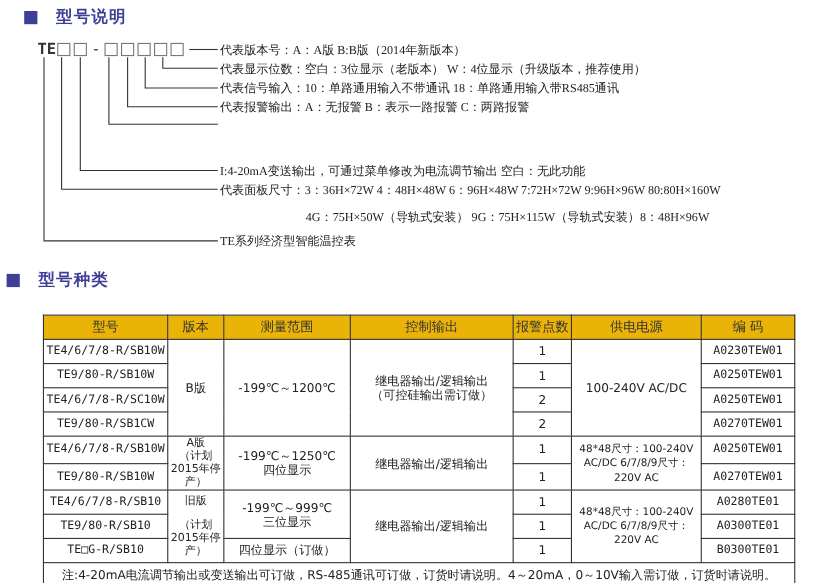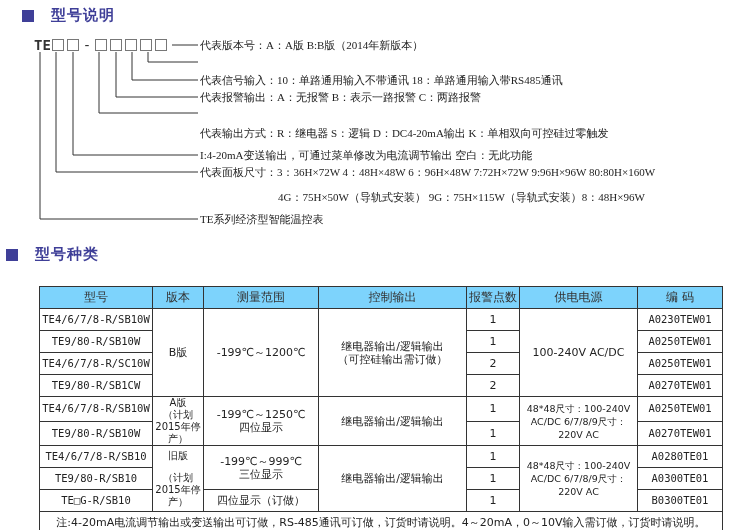--- a/index.html
+++ b/index.html
@@ -18,21 +18,21 @@
   .dash { margin:0 2px; font-weight:normal; }
   .desc { position:absolute; left:200px; font-size:11px; color:#222; white-space:nowrap;
           font-family:Liberation Serif, serif; letter-spacing:0; }
   svg.lines { position:absolute; left:0; top:0; }
 
   
   table.types { position:absolute; left:39px; top:286px; width:683px; border-collapse:collapse;
                 font-size:11px; table-layout:fixed; }
   table.types th, table.types td { border:1px solid #333; padding:0; text-align:center; vertical-align:middle;
                  height:21px; line-height:13px; }
-  table.types th { background:#7dd3fc; font-weight:normal; font-size:12px; color:#333; }
+  table.types th { background:#eab308; font-weight:normal; font-size:12px; color:#333; }
   td.model { text-align:left; padding-left:3px; font-family:"DejaVu Sans Mono","Liberation Mono",monospace; font-size:10.5px; }
   td.code { font-family:"DejaVu Sans Mono","Liberation Mono",monospace; font-size:10.5px; }
   td.small { font-size:9.5px; line-height:10px; text-align:left; padding-left:3px; }
   td.note { text-align:left; padding-left:3px; font-size:11px; }
   .ver-note { font-size:10px; line-height:12px; display:block; }
 </style>
 </head>
 <body>
 
 <div class="section-title" style="top:6px;padding-left:16px;">
@@ -68,23 +68,23 @@
 
       <polyline points="73,52 73,155 198,155"></polyline>
 
       <polyline points="56,52 56,172 198,172"></polyline>
 
       <polyline points="40,52 40,219 198,219"></polyline>
     </g>
   </svg>
 
   <div class="desc" style="top:38px;">代表版本号：A：A版  B:B版（2014年新版本）</div>
+  <div class="desc" style="top:55px;">代表显示位数：空白：3位显示（老版本）  W：4位显示（升级版本，推荐使用）</div>
   <div class="desc" style="top:73px;">代表信号输入：10：单路通用输入不带通讯  18：单路通用输入带RS485通讯</div>
   <div class="desc" style="top:90px;">代表报警输出：A：无报警  B：表示一路报警  C：两路报警</div>
-  <div class="desc" style="top:126px;">代表输出方式：R：继电器  S：逻辑  D：DC4-20mA输出  K：单相双向可控硅过零触发</div>
   <div class="desc" style="top:148px;">I:4-20mA变送输出，可通过菜单修改为电流调节输出    空白：无此功能</div>
   <div class="desc" style="top:165px;">代表面板尺寸：3：36H×72W 4：48H×48W 6：96H×48W 7:72H×72W 9:96H×96W  80:80H×160W</div>
   <div class="desc" style="top:190px; left:278px;">4G：75H×50W（导轨式安装） 9G：75H×115W（导轨式安装）8：48H×96W</div>
   <div class="desc" style="top:212px;">TE系列经济型智能温控表</div>
 </div>
 
 <div class="section-title" style="top:245px;">
   <span class="sq"></span>
   <span class="txt">型号种类</span>
 </div>

